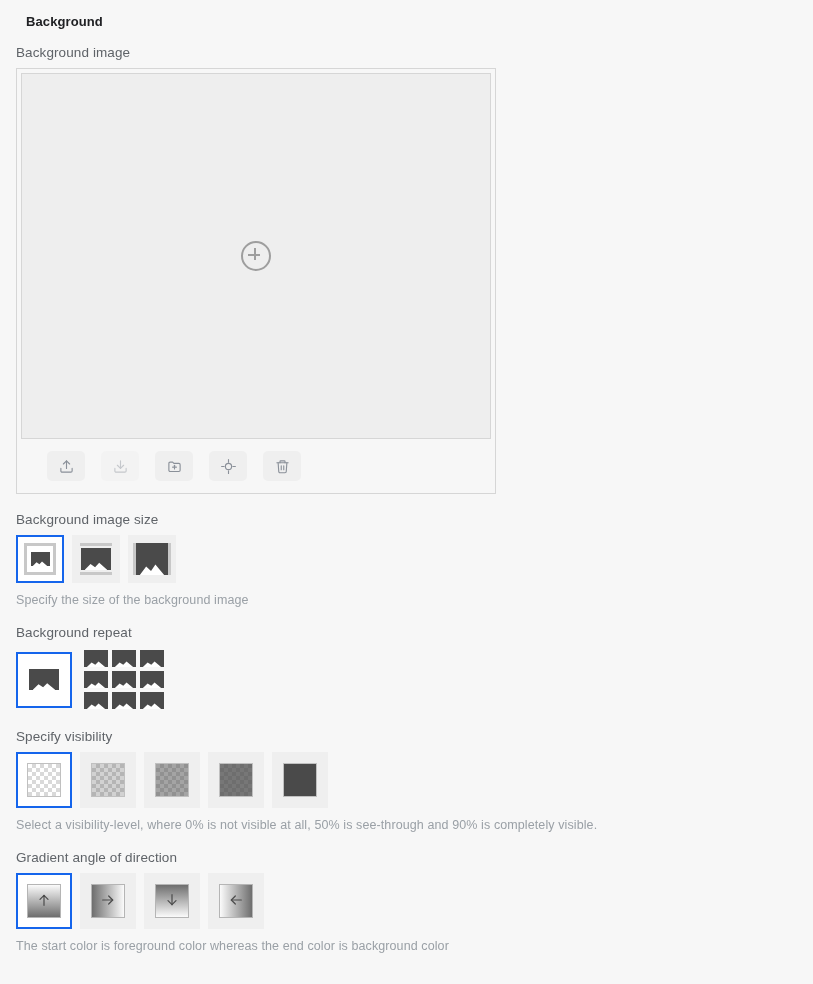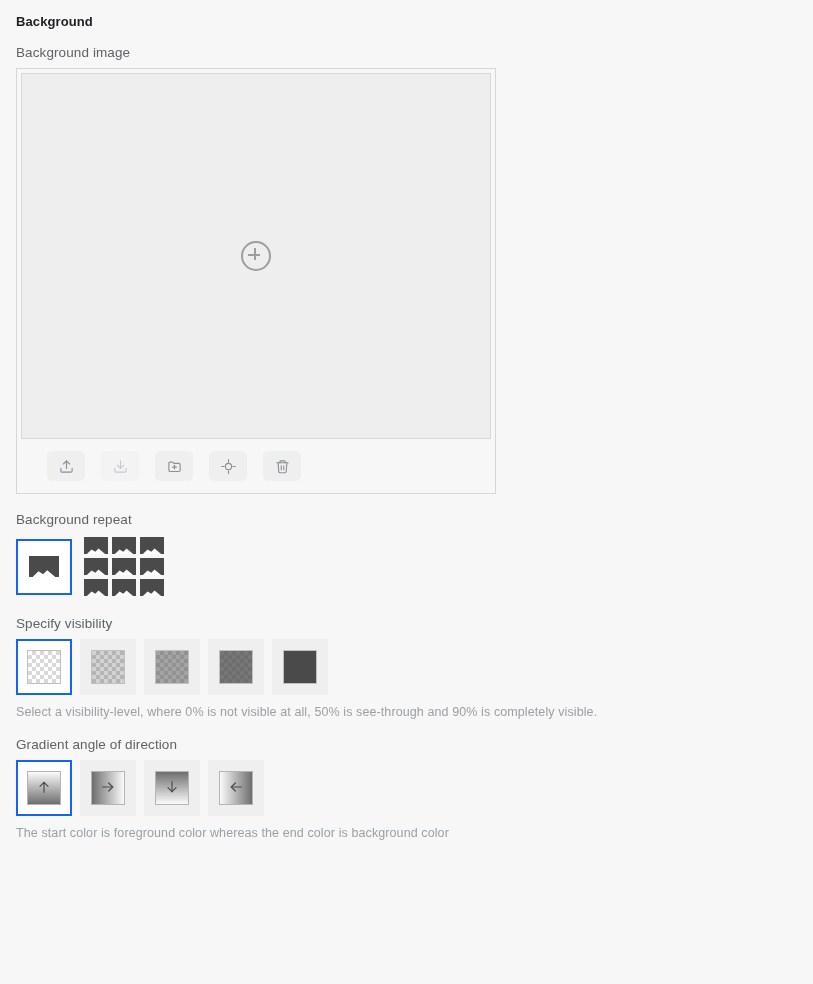--- a/index.html
+++ b/index.html
@@ -16,21 +16,21 @@
   }
   .panel {
     padding: 14px 16px 0 16px;
     box-sizing: border-box;
     width: 813px;
   }
   .section-title {
     font-size: 13px;
     font-weight: bold;
     color: #202124;
-    margin: 0 0 16px 0;
+    margin: 0 0 16px 10px;
     letter-spacing: 0.1px;
   }
   .field-label {
     font-size: 13.5px;
     color: #5f6368;
     margin: 0 0 8px 0;
     letter-spacing: 0.1px;
   }
   .help-text {
     font-size: 12.5px;
@@ -273,20 +273,41 @@
               <path d="M19 6l-1 14a2 2 0 0 1-2 2H8a2 2 0 0 1-2-2L5 6"></path>
               <line x1="10" y1="11" x2="10" y2="17"></line>
               <line x1="14" y1="11" x2="14" y2="17"></line>
             </svg>
           </span>
         </button>
       </div>
     </div>
   </div>
 
+  <div class="field-group">
+    <div class="field-label">Background image size</div>
+    <div class="options-row">
+      <button class="opt selected">
+        <span class="sz-frame sz-sm">
+            <span class="pic"></span>
+          </span>
+      </button>
+      <button class="opt">
+        <span class="sz-frame sz-md">
+            <span class="pic"></span>
+          </span>
+      </button>
+      <button class="opt">
+        <span class="sz-frame sz-lg">
+            <span class="pic"></span>
+          </span>
+      </button>
+    </div>
+    <div class="help-text">Specify the size of the background image</div>
+  </div>
 
   <div class="field-group">
     <div class="field-label">Background repeat</div>
     <div class="repeat-row">
       <button class="opt selected tall">
         <span class="pic rep-single"></span>
       </button>
       <div class="repeat-grid-wrap">
         <span class="rep-grid">
           <span class="pic"></span>

